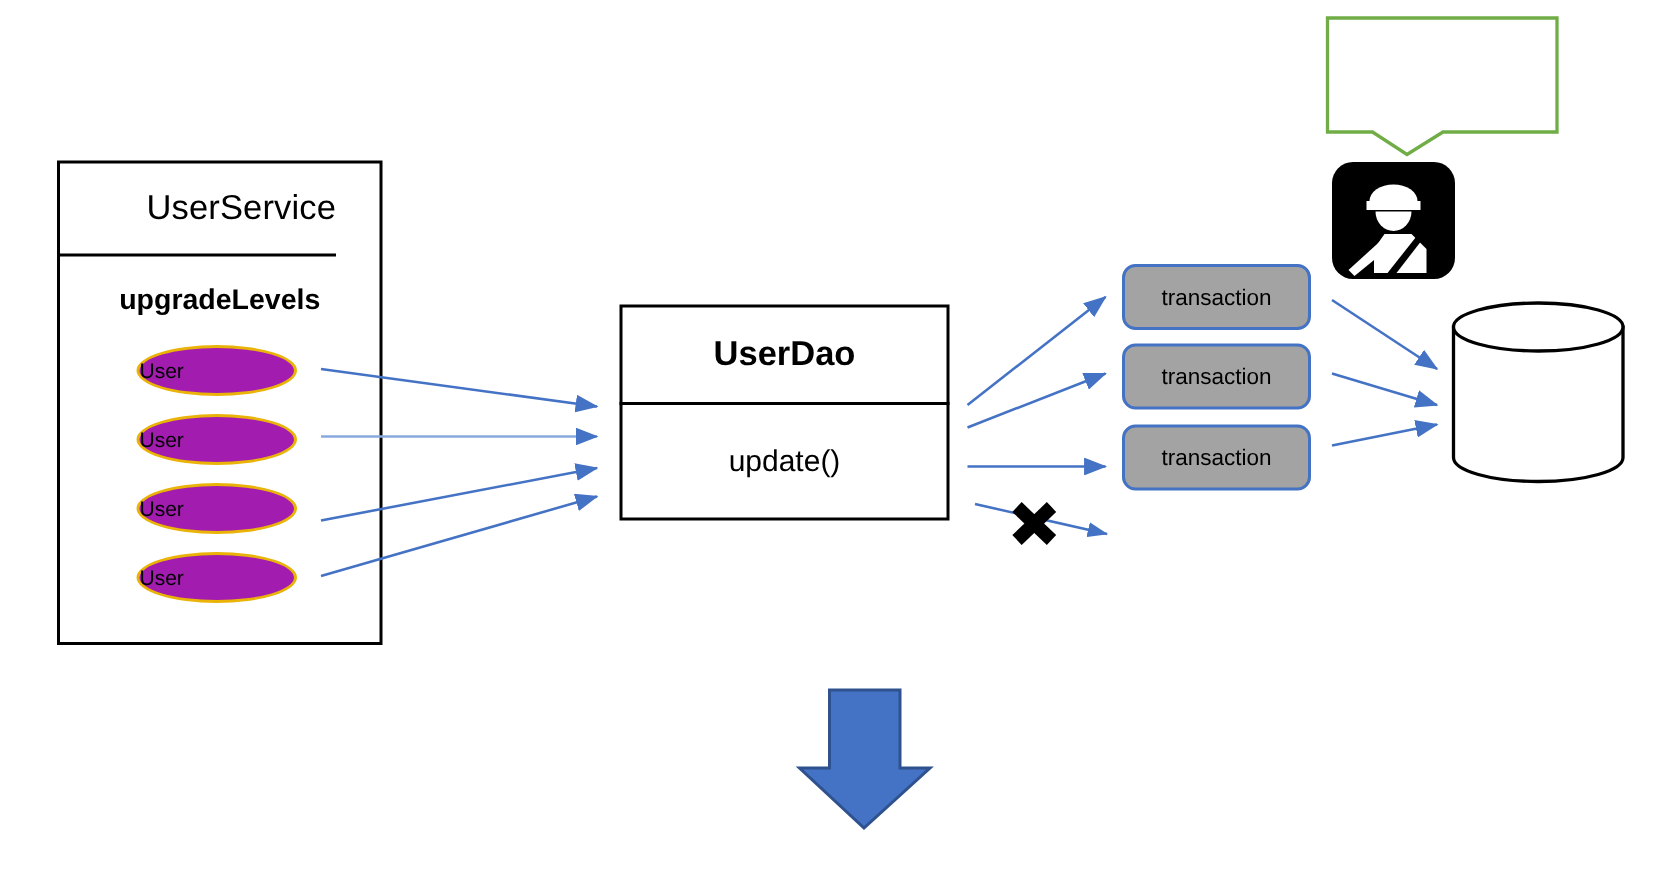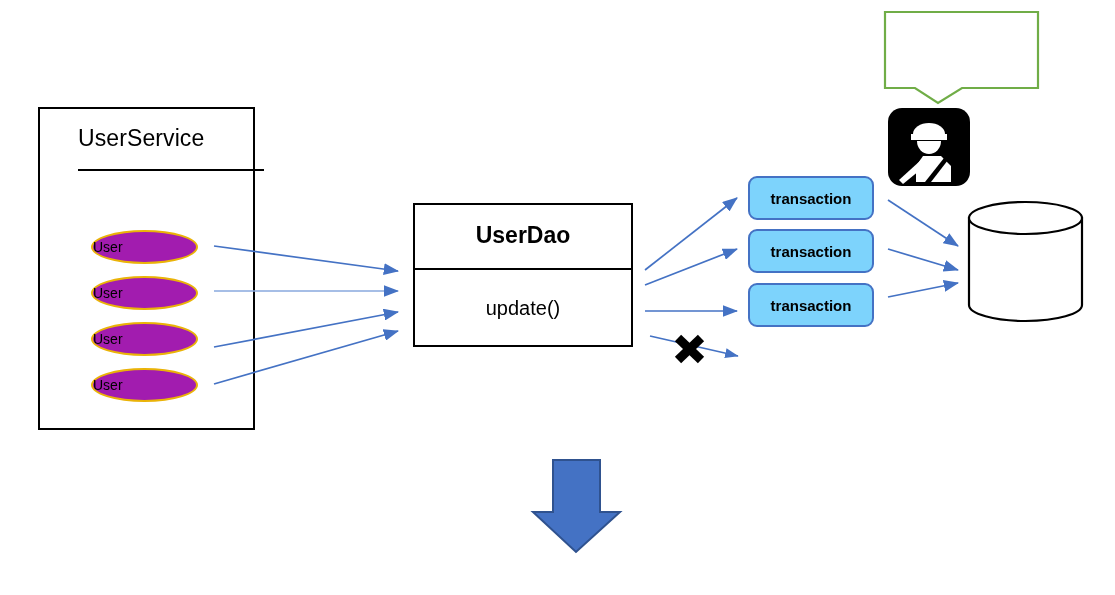--- a/index.html
+++ b/index.html
@@ -26,21 +26,21 @@
     width: 217px; height: 323px;
     border: 2.5px solid #000;
     box-sizing: border-box;
     background: #fff;
   }
   #userservice-header {
     left: 38px; top: 107px;
     width: 186px; height: 64px;
     box-sizing: border-box;
     border-bottom: 2.5px solid #000;
-    display: flex; align-items: center; justify-content: flex-start; margin-left: 40px;
+    display: flex; align-items: center; justify-content: flex-end;
   }
   #userservice-title {
     font-size: 23px;
     letter-spacing: 0.1px;
   }
   #upgradelevels-label {
     left: 38px; top: 190px;
     width: 217px;
     text-align: center;
     font-size: 19px;
@@ -78,24 +78,23 @@
     display: flex; align-items: center; justify-content: center;
     font-size: 20px;
   }
 
   
   .transaction-box {
     width: 126px; height: 44px;
     border: 2px solid #4472C4;
     border-radius: 9px;
     box-sizing: border-box;
-    background: #7dd3fc;
+    background: #a3a3a3;
     display: flex; align-items: center; justify-content: center;
     font-size: 15px;
-    font-weight: bold;
   }
   #dbms-label {
     left: 969px; top: 247px;
     width: 113px;
     text-align: center;
     font-size: 23px;
   }
 
   
   #pass-bubble-text {
@@ -114,20 +113,21 @@
 </style>
 </head>
 <body>
 
 <div id="canvas">
 
   <div class="abs" id="userservice-box"></div>
   <div class="abs" id="userservice-header">
     <span id="userservice-title">UserService</span>
   </div>
+  <div class="abs" id="upgradelevels-label">upgradeLevels</div>
 
   <div class="abs user-oval" style="left:91px; top:230px;">
     <span>User</span>
   </div>
   <div class="abs user-oval" style="left:91px; top:276px;">
     <span>User</span>
   </div>
   <div class="abs user-oval" style="left:91px; top:322px;">
     <span>User</span>
   </div>

